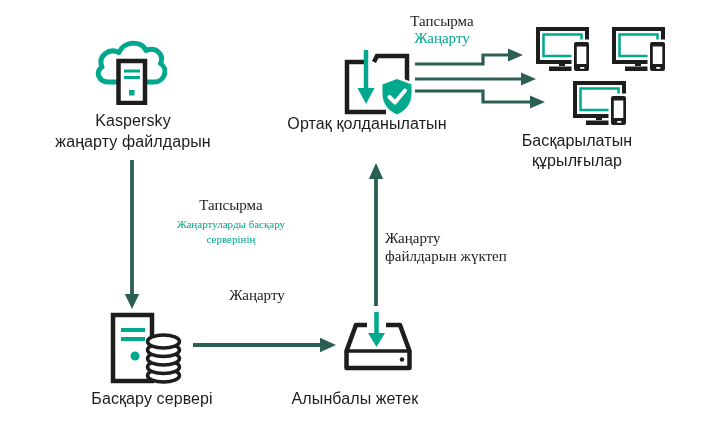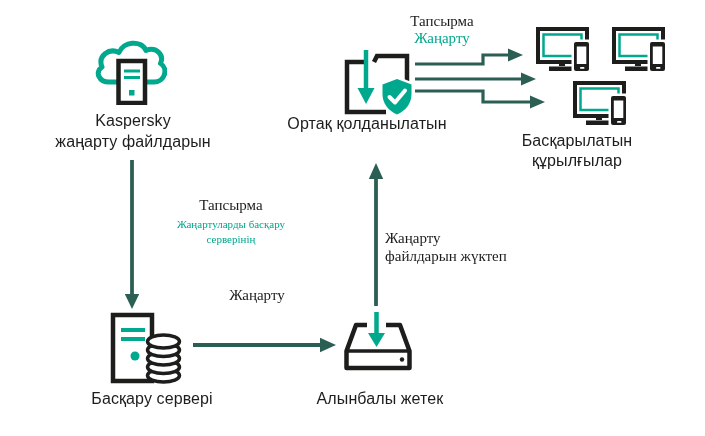--- a/index.html
+++ b/index.html
@@ -159,21 +159,21 @@
     <div>Ортақ қолданылатын</div>
   </div>
 
   <div class="label" style="left:492px;top:131px;width:170px;line-height:20px">
     <div>Басқарылатын</div>
     <div>құрылғылар</div>
   </div>
 
   <div class="label" style="left:52px;top:388px;width:200px">Басқару сервері</div>
 
-  <div class="label" style="left:280px;top:388px;width:200px">Алынбалы жетек</div>
+  <div class="label" style="left:255px;top:388px;width:200px">Алынбалы жетек</div>
 
   <div class="edge-label" style="left:377px;top:13px;width:130px;line-height:17px">
     <div>Тапсырма</div>
     <div class="teal">Жаңарту</div>
   </div>
 
   <div class="edge-label" style="left:146px;top:196px;width:170px">
     <div class="edge-title">Тапсырма</div>
     <div class="teal small">Жаңартуларды басқару</div>
     <div class="teal small">серверінің</div>

